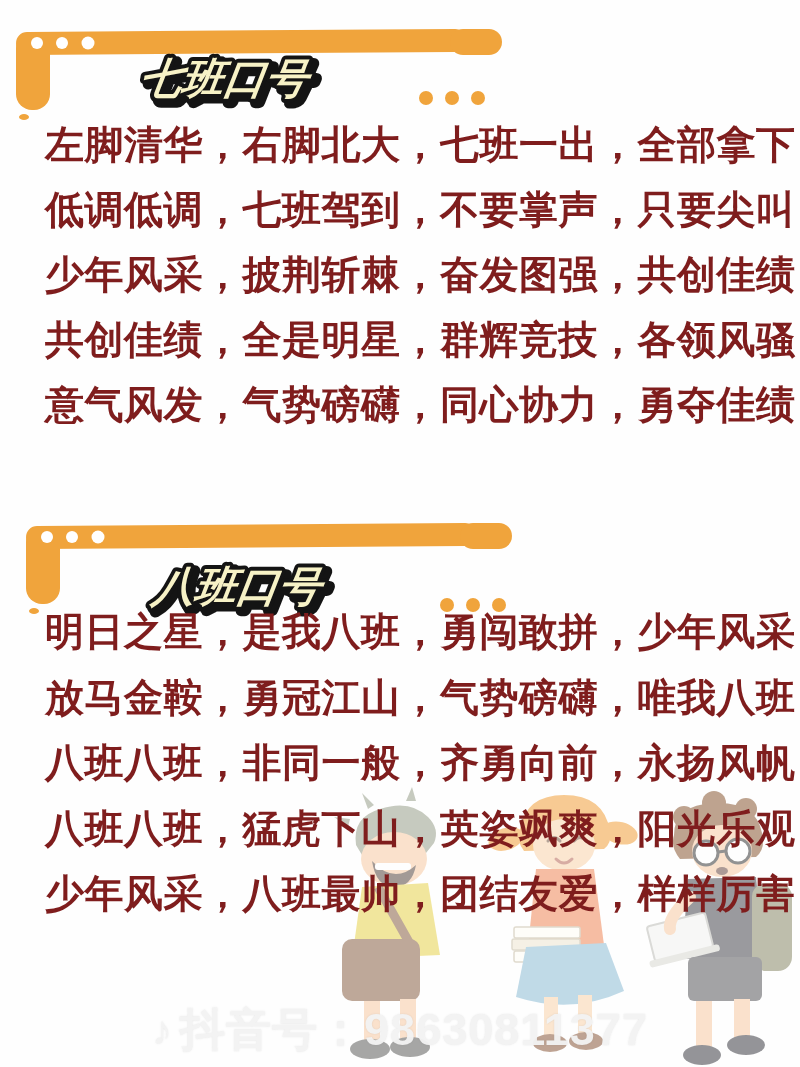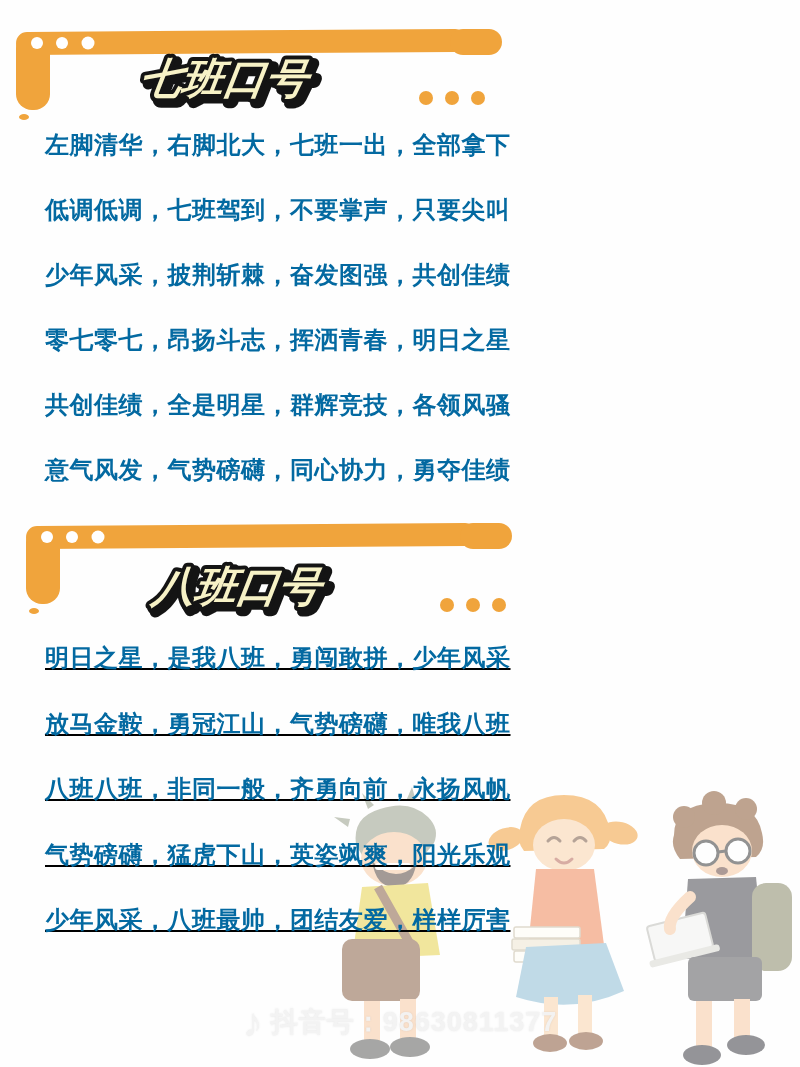--- a/index.html
+++ b/index.html
@@ -40,46 +40,46 @@
 
   
   .dots { position: absolute; display: flex; gap: 12px; z-index: 2; }
   .dots-1 { left: 419px; top: 91px; }
   .dots-2 { left: 440px; top: 598px; }
   .dot { width: 14px; height: 14px; border-radius: 50%; background: #f0a43c; }
 
   
   .lines { position: absolute; left: 45px; z-index: 2; }
   .lines-1 { top: 112px; }
-  .lines-2 { top: 625px; text-decoration: underline; }
+  .lines-2 { top: 599px; }
   .lines-1 .slogan-line { line-height: 65px; height: 65px; }
   .lines-2 .slogan-line { line-height: 65.5px; height: 65.5px; }
   .slogan-line {
     font-weight: 700;
-    font-size: 24px;
-    color: #0369a1;
+    font-size: 39px;
+    color: #7f1d1d;
     white-space: nowrap;
     letter-spacing: 0.5px;
   }
 
   
   .illustration {
     position: absolute; left: 328px; bottom: 0; z-index: 1;
     opacity: 0.55;
   }
 
   
   .watermark {
     position: absolute; left: 0; right: 0; top: 1000px; z-index: 3;
     display: flex; justify-content: center; align-items: center; gap: 8px;
     color: rgba(243,243,243,0.95);
     text-shadow: 0 0 2px rgba(120,120,120,0.18);
   }
   .watermark-icon { font-size: 40px; line-height: 44px; }
-  .watermark-text { font-size: 27px; font-weight: 700; letter-spacing: 1px; }
+  .watermark-text { font-size: 45px; font-weight: 700; letter-spacing: 1px; }
 </style>
 </head>
 <body>
 
 <div class="page">
 
   <svg class="bracket-svg bracket-1" width="500" height="100" viewBox="0 0 500 100">
     <g fill="#f0a43c">
       <rect x="4" y="8" width="450" height="23" rx="11" transform="rotate(-0.4 4 8)"></rect>
       <rect x="438" y="5" width="52" height="26" rx="13"></rect>
@@ -103,21 +103,20 @@
   <div class="dots dots-1">
     <div class="dot"></div>
     <div class="dot"></div>
     <div class="dot"></div>
   </div>
 
   <div class="lines lines-1">
     <div class="slogan-line">左脚清华，右脚北大，七班一出，全部拿下</div>
     <div class="slogan-line">低调低调，七班驾到，不要掌声，只要尖叫</div>
     <div class="slogan-line">少年风采，披荆斩棘，奋发图强，共创佳绩</div>
-    <div class="slogan-line">零七零七，昂扬斗志，挥洒青春，明日之星</div>
     <div class="slogan-line">共创佳绩，全是明星，群辉竞技，各领风骚</div>
     <div class="slogan-line">意气风发，气势磅礴，同心协力，勇夺佳绩</div>
   </div>
 
   <svg class="bracket-svg bracket-2" width="500" height="100" viewBox="0 0 500 100">
     <g fill="#f0a43c">
       <rect x="4" y="8" width="450" height="23" rx="11" transform="rotate(-0.4 4 8)"></rect>
       <rect x="438" y="5" width="52" height="26" rx="13"></rect>
       <rect x="4" y="8" width="34" height="78" rx="16"></rect>
       <ellipse cx="12" cy="93" rx="5" ry="3"></ellipse>
@@ -139,21 +138,21 @@
   <div class="dots dots-2">
     <div class="dot"></div>
     <div class="dot"></div>
     <div class="dot"></div>
   </div>
 
   <div class="lines lines-2">
     <div class="slogan-line">明日之星，是我八班，勇闯敢拼，少年风采</div>
     <div class="slogan-line">放马金鞍，勇冠江山，气势磅礴，唯我八班</div>
     <div class="slogan-line">八班八班，非同一般，齐勇向前，永扬风帆</div>
-    <div class="slogan-line">气势磅礴，猛虎下山，英姿飒爽，阳光乐观</div>
+    <div class="slogan-line">八班八班，猛虎下山，英姿飒爽，阳光乐观</div>
     <div class="slogan-line">少年风采，八班最帅，团结友爱，样样厉害</div>
   </div>
 
   <svg class="illustration" width="472" height="280" viewBox="0 0 472 280">
 
     <g>
       <path d="M28,58 q-4,-28 24,-36 q30,-10 48,8 q12,12 6,26 l-8,10 -64,2 z" fill="#9aa08c"></path>
       <path d="M20,40 l-14,-10 16,2 z M40,22 l-6,-16 12,12 z M78,14 l6,-14 4,14 z" fill="#9aa08c"></path>
       <ellipse cx="66" cy="72" rx="33" ry="27" fill="#f7cba4"></ellipse>
       <path d="M44,74 q22,24 44,4 q-4,22 -22,22 q-18,0 -22,-26 z" fill="#5a4a42"></path>

